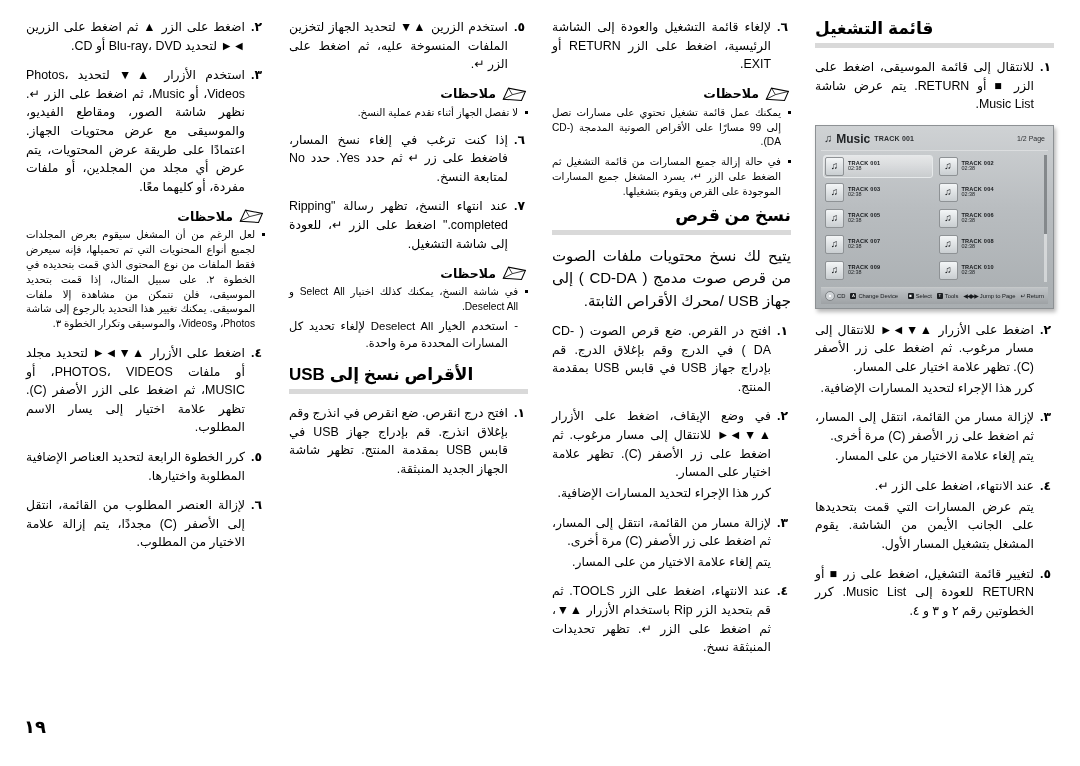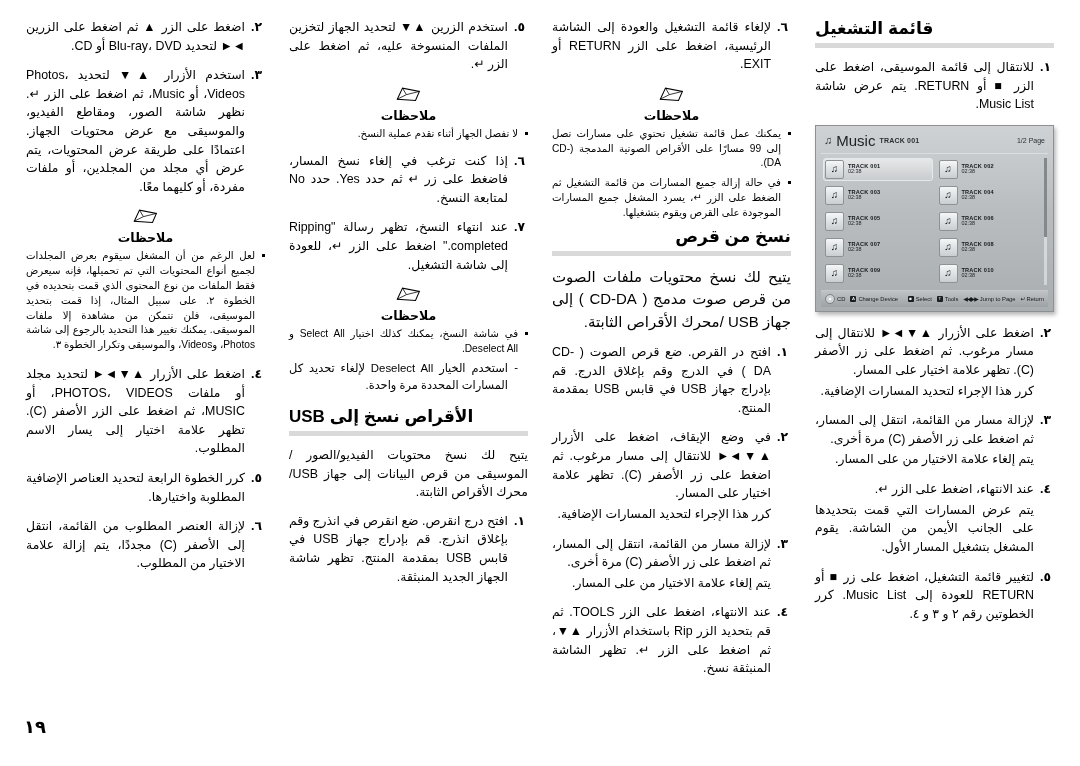--- a/index.html
+++ b/index.html
@@ -67,21 +67,20 @@
     text-align-last:right;
   }
   .sub{
     display:block;
     margin-top:2px;
   }
 
   
   .note-head{
     display:flex;
-    flex-direction:column;
     justify-content:flex-start;
     align-items:center;
     gap:6px;
     margin:12px 0 4px 0;
   }
   .note-head .pencil{
     display:inline-block;
     width:26px;height:16px;
     position:relative;
   }
@@ -141,21 +140,21 @@
   .shot-top{
     display:flex;align-items:center;
     justify-content:space-between;
     padding:2px 3px 4px 3px;
     border-bottom:1px solid rgba(255,255,255,.35);
   }
   .shot-title-wrap{display:flex;align-items:center;gap:4px;}
   .note-icon{
     font-size:11px;line-height:1;color:#2a2d30;
   }
-  .shot-title{font-size:15px;font-weight:normal;color:#202326;}
+  .shot-title{font-size:12px;font-weight:bold;color:#202326;}
   .shot-track{font-size:7px;font-weight:bold;color:#2b2e31;letter-spacing:.2px;}
   .shot-page{font-size:7px;color:#2b2e31;}
   .shot-grid{
     display:flex;flex-direction:row;gap:4px;
     padding:4px 2px 2px 2px;
     position:relative;
   }
   .shot-colwrap{flex:1 1 50%;display:flex;flex-direction:column;gap:3px;}
   .tile{
     display:flex;flex-direction:row;align-items:center;gap:4px;
@@ -427,21 +426,21 @@
       </li>
       <li>
         <span class="num">٣.</span>
         <span class="body">
           <span>لإزالة مسار من القائمة، انتقل إلى المسار، ثم اضغط على زر الأصفر (C) مرة أخرى.</span>
           <span class="sub">يتم إلغاء علامة الاختيار من على المسار.</span>
         </span>
       </li>
       <li>
         <span class="num">٤.</span>
-        <span class="body">عند الانتهاء، اضغط على الزر TOOLS. ثم قم بتحديد الزر Rip باستخدام الأزرار ▲▼، ثم اضغط على الزر ↵. تظهر الشاشة المنبثقة نسخ.</span>
+        <span class="body">عند الانتهاء، اضغط على الزر TOOLS. ثم قم بتحديد الزر Rip باستخدام الأزرار ▲▼، ثم اضغط على الزر ↵. تظهر تحديدات المنبثقة نسخ.</span>
       </li>
     </ol>
   </div>
 
   <div class="col">
     <ol class="steps">
       <li>
         <span class="num">٥.</span>
         <span class="body">استخدم الزرين ▲▼ لتحديد الجهاز لتخزين الملفات المنسوخة عليه، ثم اضغط على الزر ↵.</span>
       </li>
@@ -486,21 +485,20 @@
       <li>
         <span>في شاشة النسخ، يمكنك كذلك اختيار Select All و Deselect All.</span>
         <ul class="subnotes">
           <li>استخدم الخيار Deselect All لإلغاء تحديد كل المسارات المحددة مرة واحدة.</li>
         </ul>
       </li>
     </ul>
 
     <h2 class="section" style="margin-top:12px">الأقراص نسخ إلى USB</h2>
     <div class="rule"></div>
-    <p style="font-size:12.4px;line-height:1.5;margin:0 0 10px 0;text-align:justify;text-align-last:right;">يتيح لك نسخ محتويات الفيديو/الصور / الموسيقى من قرص البيانات إلى جهاز USB/محرك الأقراص الثابتة.</p>
 
     <ol class="steps">
       <li>
         <span class="num">١.</span>
         <span class="body">افتح درج انقرص. ضع انقرص في انذرج وقم بإغلاق انذرج. قم بإدراج جهاز USB في قابس USB بمقدمة المنتج. تظهر شاشة الجهاز الجديد المنبثقة.</span>
       </li>
     </ol>
   </div>
 
   <div class="col">

